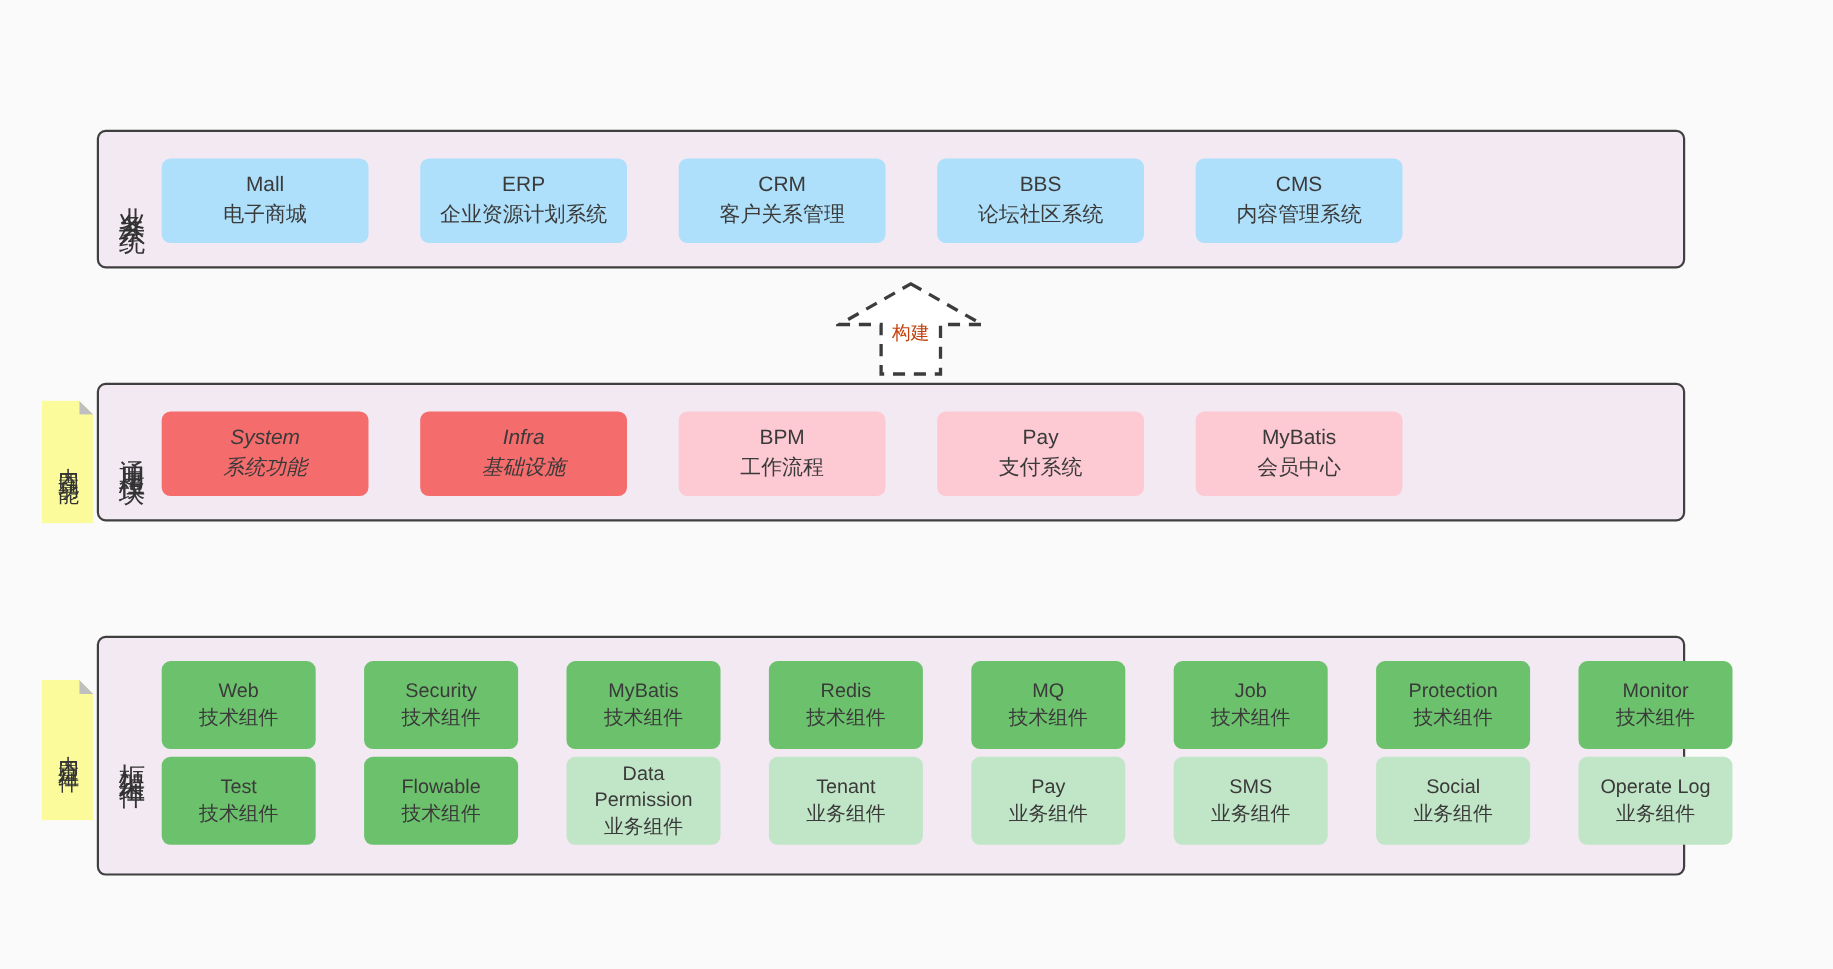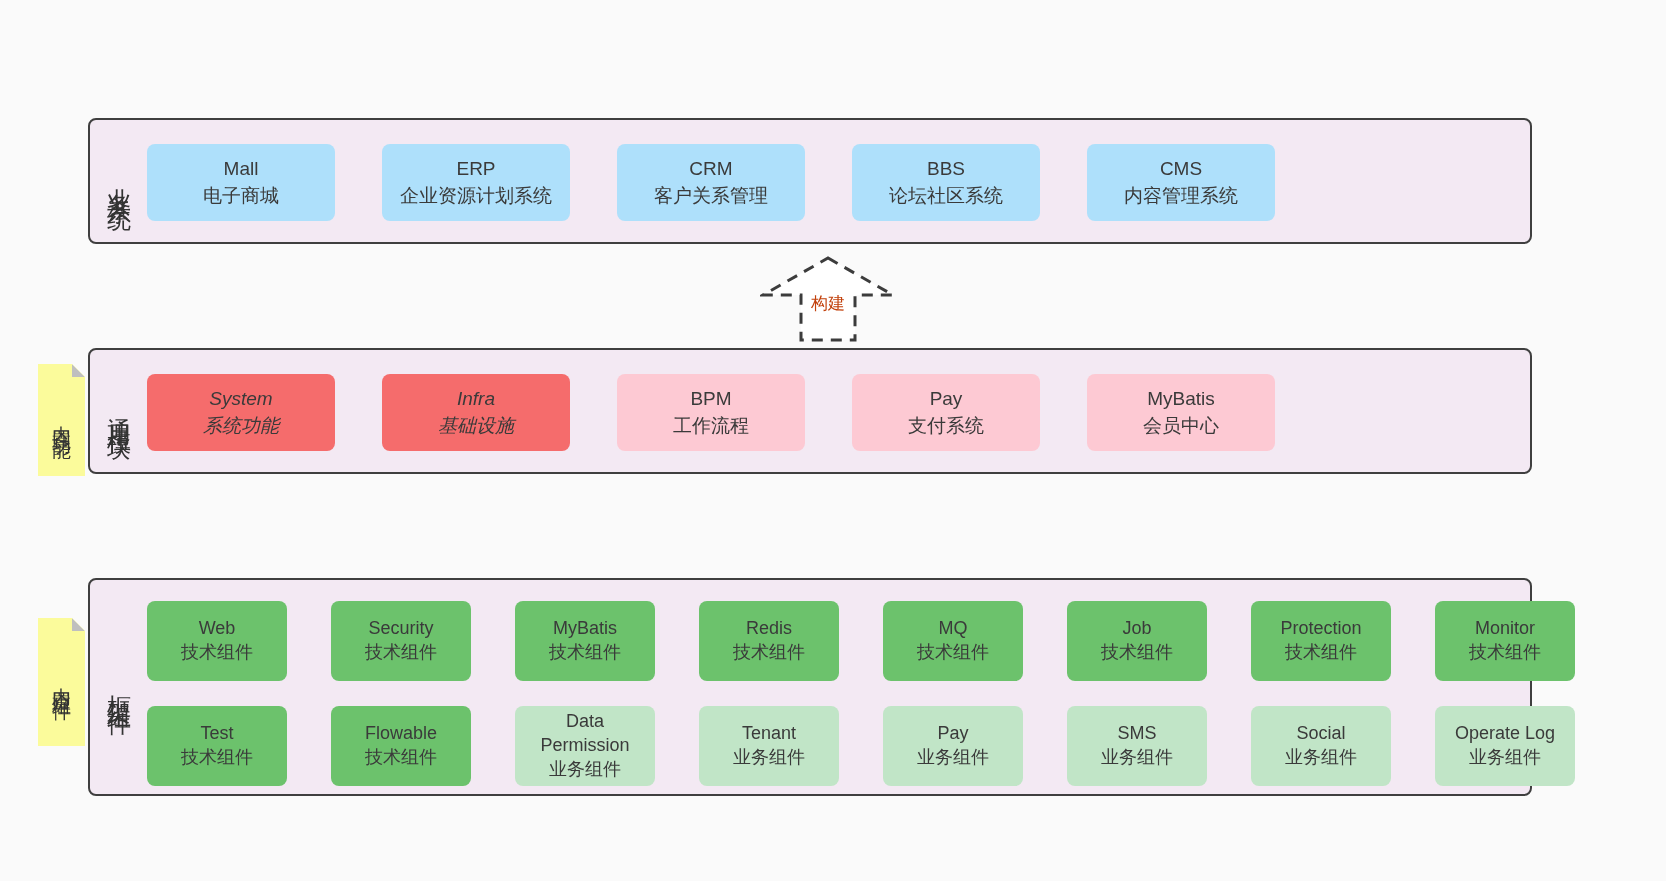--- a/index.html
+++ b/index.html
@@ -24,21 +24,21 @@
   .band-label {
     position:absolute; left:13px; top:50%; transform:translateY(-50%);
     writing-mode:vertical-rl; text-orientation:upright;
     font-size:24px; letter-spacing:6px; color:#333; white-space:nowrap;
   }
 
   .box-row { position:absolute; left:57px; display:flex; gap:47px; }
   .band1 .box-row, .band2 .box-row { top:24px; }
   .band3 .box-row { gap:44px; }
   .band3 .row1 { top:21px; }
-  .band3 .row2 { top:126px; }
+  .band3 .row2 { top:108px; }
 
   .box {
     display:flex; flex-direction:column; justify-content:center; align-items:center;
     text-align:center; border-radius:8px; line-height:1.42; font-size:19px;
   }
   .box.wide  { width:188px; height:77px; }
   .box.small { width:140px; height:80px; font-size:18px; line-height:1.32; padding:2px 4px; }
 
   .blue        { background:var(--blue,#aee0fb); }
   .red         { background:var(--red,#f56c6c);font-style:italic; }

